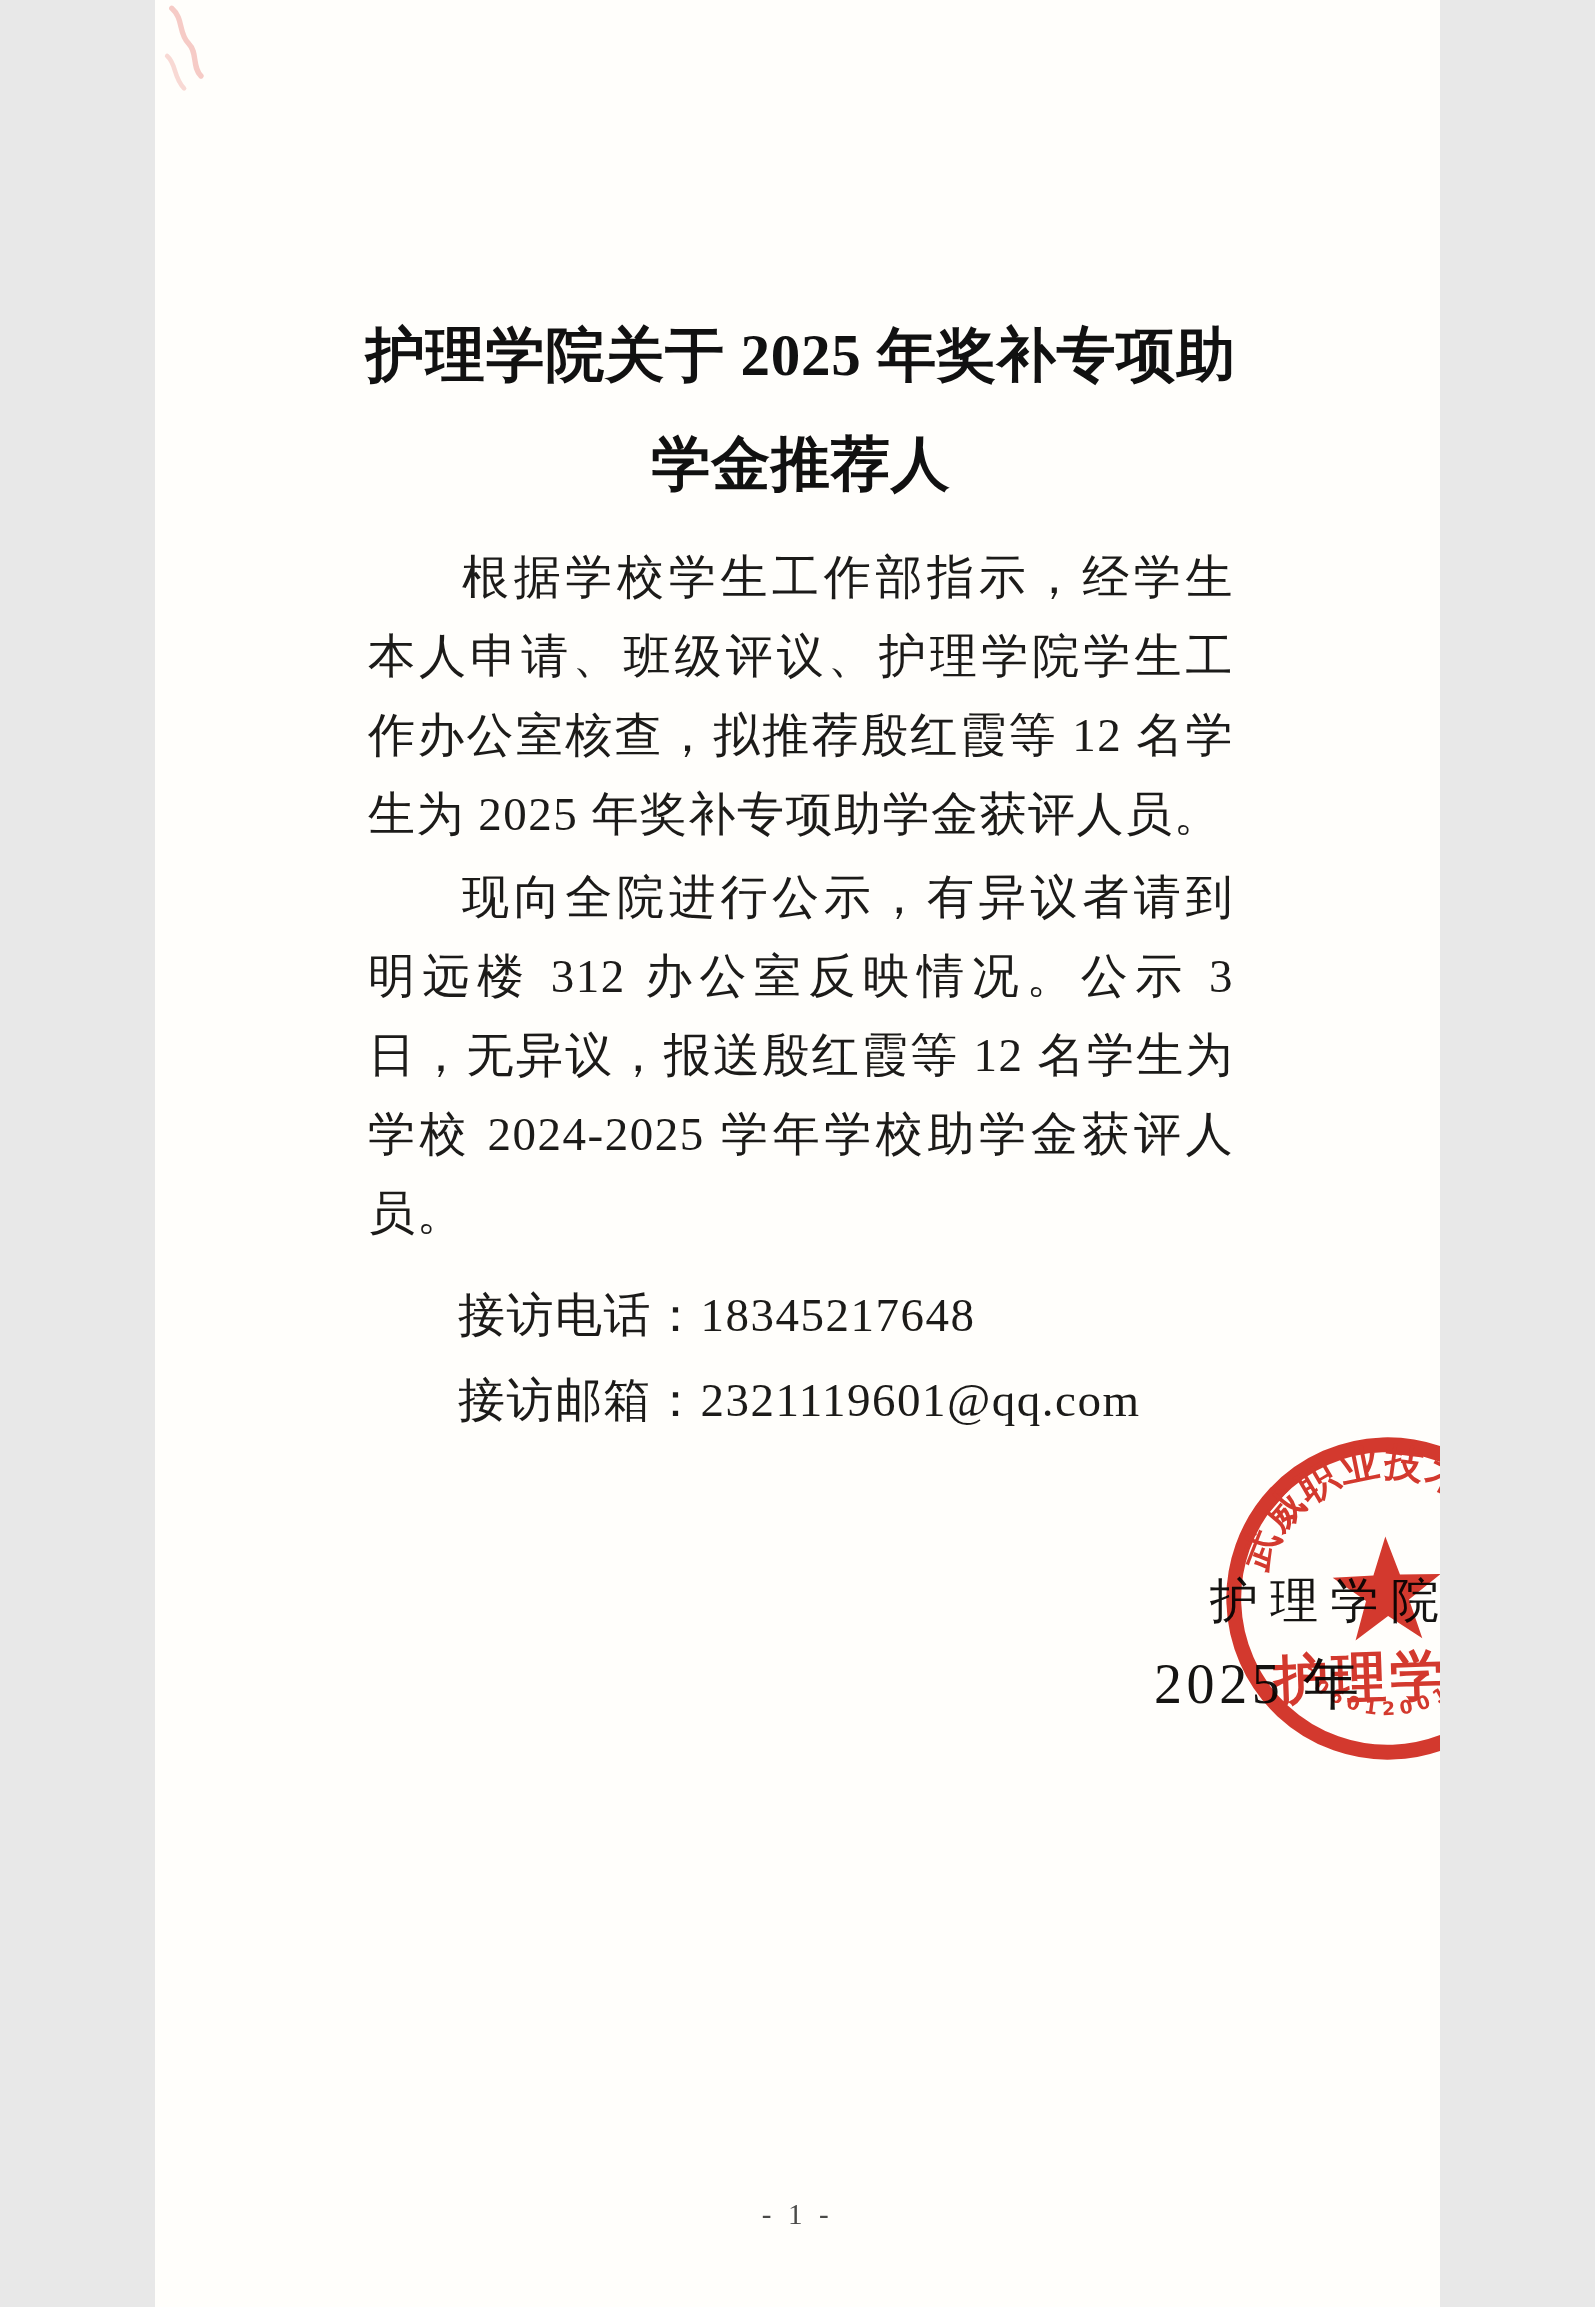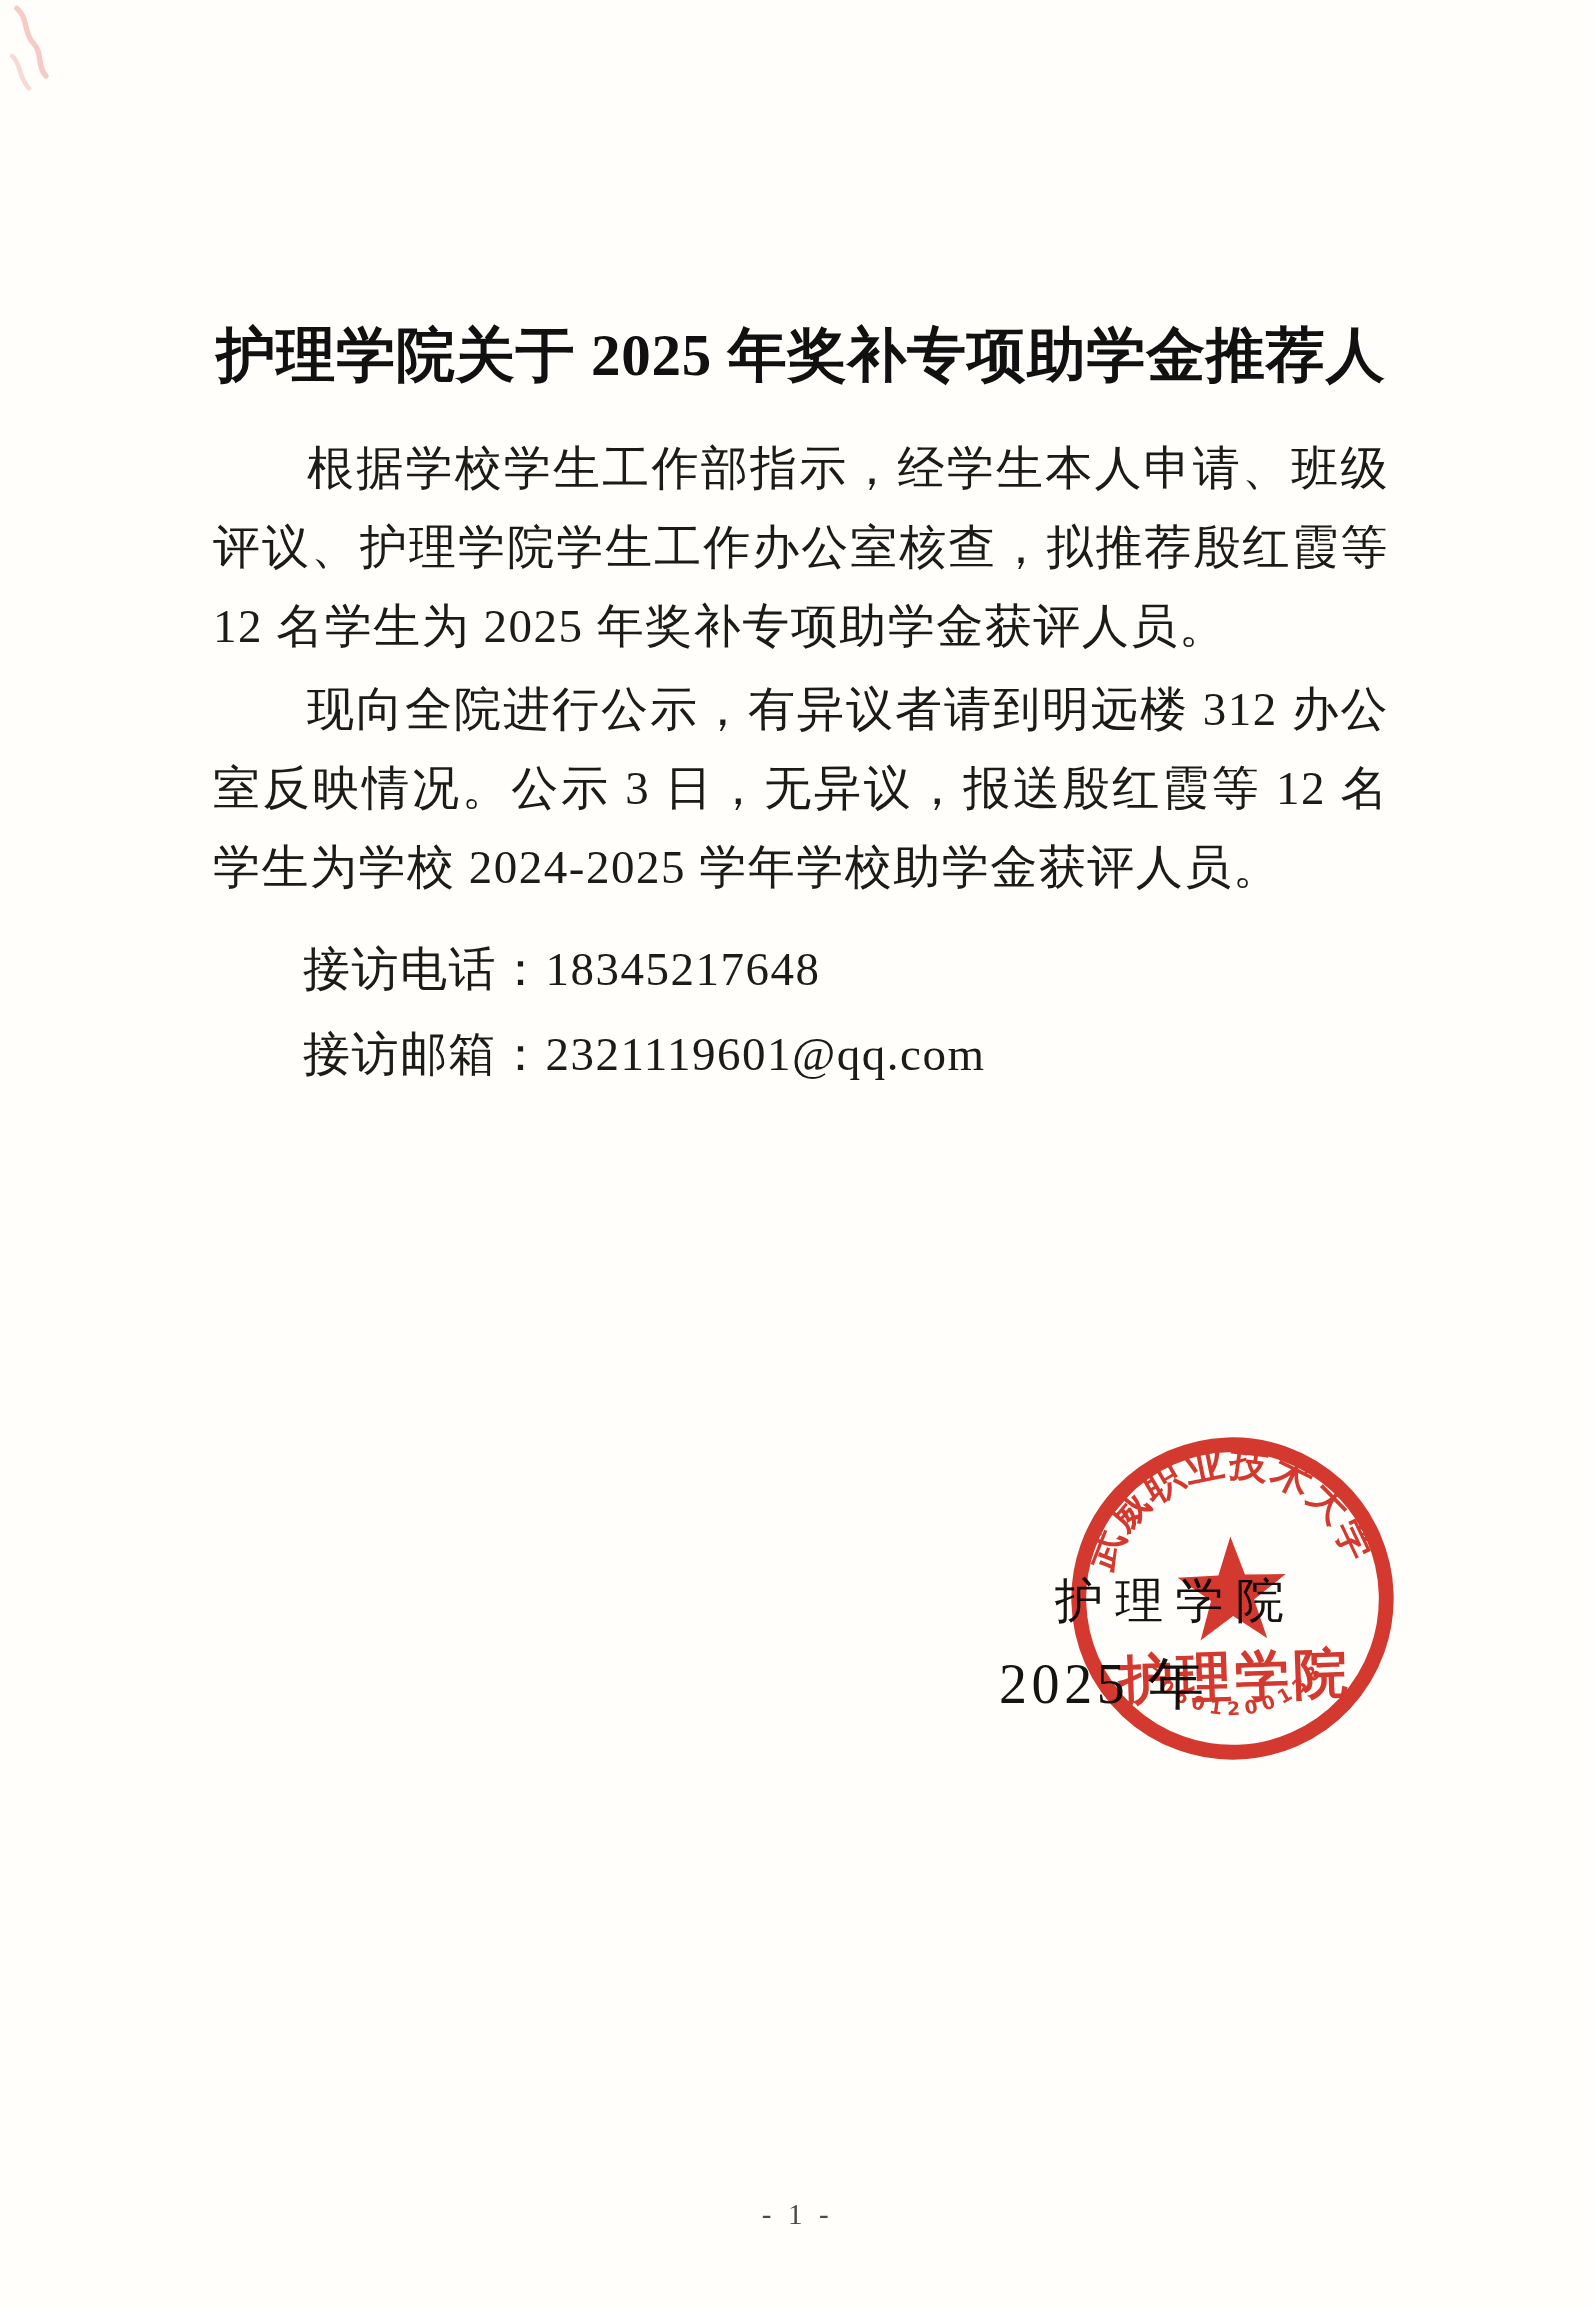--- a/index.html
+++ b/index.html
@@ -2,21 +2,21 @@
 <html style="font-size:12.3px"><head>
 <meta charset="utf-8">
 <style>
   html,body{margin:0;padding:0;}
   body{
     background:#e8e8e8;
     font-family:"Liberation Serif","DejaVu Serif",serif;
   }
   .page{
     position:relative;
-    width:1595px;
+    width:1285px;
     height:2307px;
     margin:0 auto;
     background:#fffefb;
     overflow:hidden;
     color:#1c1b19;
   }
   .content{
     position:absolute;
     left:209px;
     right:202px;

